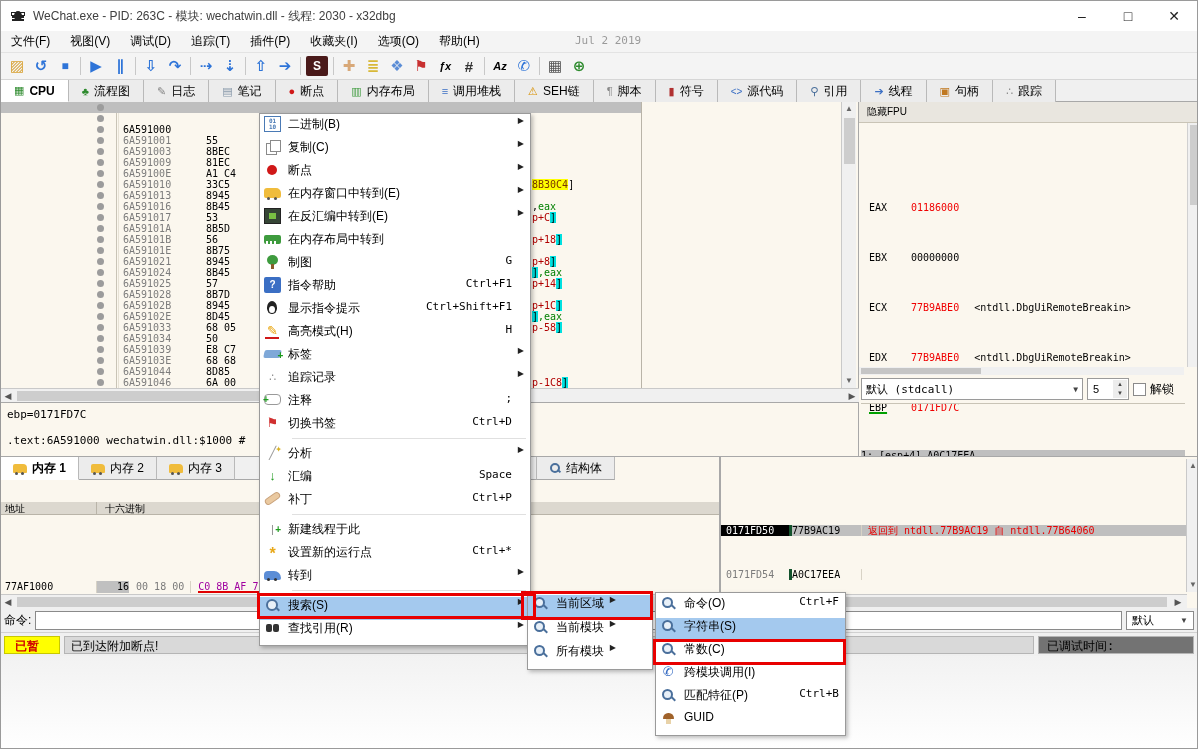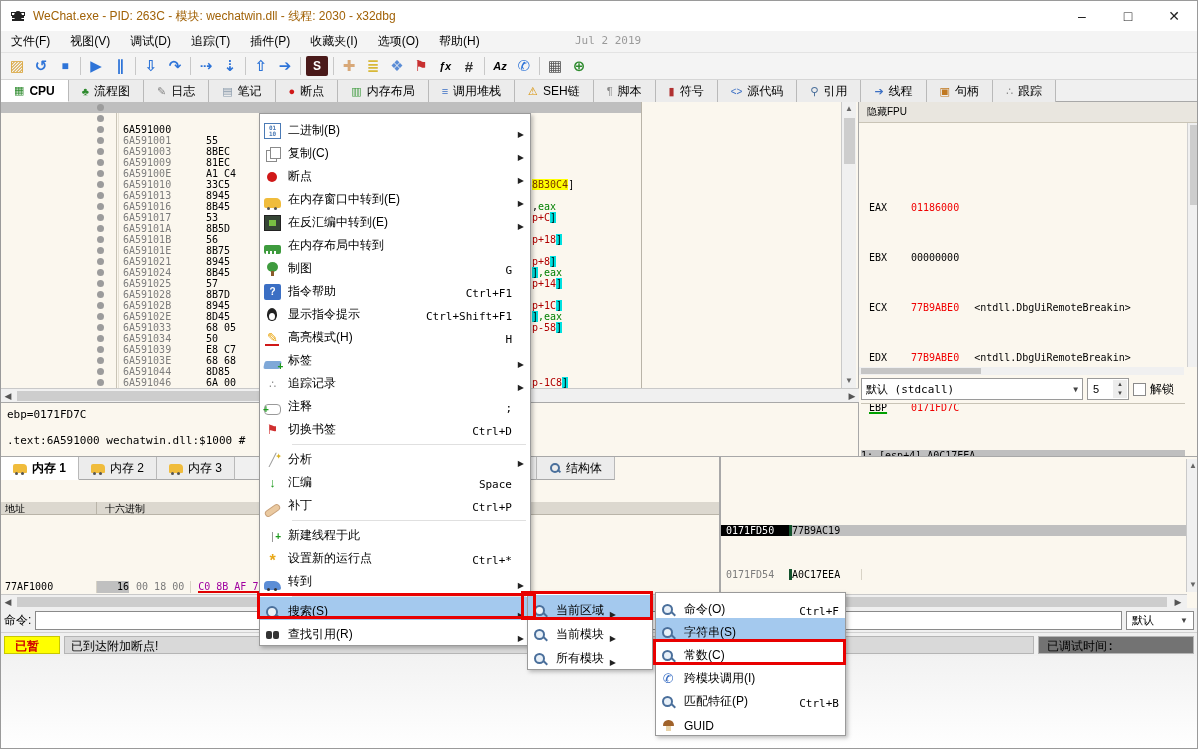--- a/index.html
+++ b/index.html
@@ -7,21 +7,21 @@
   font-family:"Liberation Sans","DejaVu Sans",sans-serif;font-size:12px;color:#000;
   border:1px solid #9a9a9a}
 .mono{font-family:"DejaVu Sans Mono","Liberation Mono",monospace}
 
 
 .titlebar{position:absolute;left:0;top:0;width:100%;height:30px;background:#fff;display:flex;align-items:center}
 .app-icon{width:14px;height:14px;margin:0 8px 0 10px;position:relative}
 .app-icon::before{content:"";position:absolute;left:3px;top:2px;width:8px;height:10px;border-radius:50%;background:#222}
 .app-icon::after{content:"";position:absolute;left:1px;top:4px;width:12px;height:2px;background:transparent;
   box-shadow:0 0 0 1px #222,0 3px 0 0 #222,0 6px 0 0 #222}
-.title-text{font-size:12px;color:#a16207}
+.title-text{font-size:12px;color:#404040}
 .win-controls{margin-left:auto;display:flex}
 .win-btn{width:46px;height:30px;text-align:center;line-height:30px;font-size:14px;color:#222}
 
 
 .menubar{position:absolute;left:0;top:30px;width:100%;height:22px;background:#f4f4f4;display:flex;align-items:flex-end;border-bottom:1px solid #e3e3e3}
 .menu-item{padding:0 10px;height:22px;line-height:22px}
 .menu-date{color:#9a9a9a;font-family:"DejaVu Sans Mono","Liberation Mono",monospace;font-size:11px;padding-left:8px}
 
 
 .toolbar{position:absolute;left:0;top:52px;width:100%;height:27px;background:#f4f4f4;border-bottom:1px solid #d6d6d6;display:flex;align-items:center;padding-left:4px}
@@ -125,21 +125,21 @@
 .cmd-select{flex:0 0 68px;height:19px;border:1px solid #8a8a8a;background:#fff;display:flex;align-items:center;padding:0 5px;font-size:11px}
 .cmd-select .arr{margin-left:auto;font-size:8px;color:#444}
 .statusbar{position:absolute;left:0;top:631px;width:100%;height:24px;background:#f0f0f0;border-top:1px solid #d0d0d0;display:flex;align-items:center;padding:0 3px;gap:4px}
 .st-state{background:#ffff00;color:#d00000;font-weight:bold;padding:1px 10px;height:18px;line-height:16px;border:1px solid #c8c800}
 .st-msg{flex:0 0 970px;height:18px;line-height:16px;background:#d9d9d9;border:1px solid #b5b5b5;padding:1px 6px}
 .st-time{margin-left:auto;height:18px;line-height:16px;background:#737373;border:1px solid #b5b5b5;padding:1px 8px;font-size:12px}
 .below-window{position:absolute;left:0;top:655px;width:100%;height:94px;background:linear-gradient(#f2f2f2,#fff)}
 
 
 .popup{position:absolute;background:#fff;border:1px solid #9a9a9a;box-shadow:2px 2px 4px rgba(0,0,0,.25);z-index:50;padding:2px 0}
-.citem{height:23px;display:flex;align-items:flex-end;padding:0 6px 0 4px;font-size:12px}
+.citem{height:23px;display:flex;align-items:flex-start;padding:0 6px 0 4px;font-size:12px}
 .citem.hl{background:#a4c9ee}
 .citem.sep{height:7px;padding:0}
 .citem.sep::before{content:"";flex:1;height:1px;background:#e0e0e0;margin:0 4px 0 32px}
 .clabel{padding-left:7px}
 .cshort{margin-left:auto;padding-left:28px;font-family:"DejaVu Sans Mono","Liberation Mono",monospace;font-size:11px}
 .carrow{width:12px;text-align:right;font-size:8px;color:#222}
 .citem .cshort:empty{padding-left:0}
 
 
 .mi{width:17px;height:16px;flex:0 0 17px;position:relative;display:inline-block;font-size:12px;line-height:16px;text-align:center}
@@ -738,20 +738,21 @@
     <span class="thumb"></span>
   </div>
   <div class="dockdiv"></div>
   <div class="stack">
     <div>
       
     
         <div class="stk-row sel">
           <span class="s-addr inv">0171FD50</span>
           <span class="s-val">77B9AC19</span>
+          <span class="s-cmt redc">返回到 ntdll.77B9AC19 自 ntdll.77B64060</span>
         </div>
       
         <div class="stk-row">
           <span class="s-addr">0171FD54</span>
           <span class="s-val">A0C17EEA</span>
           <span class="s-cmt"></span>
         </div>
       
         
       

